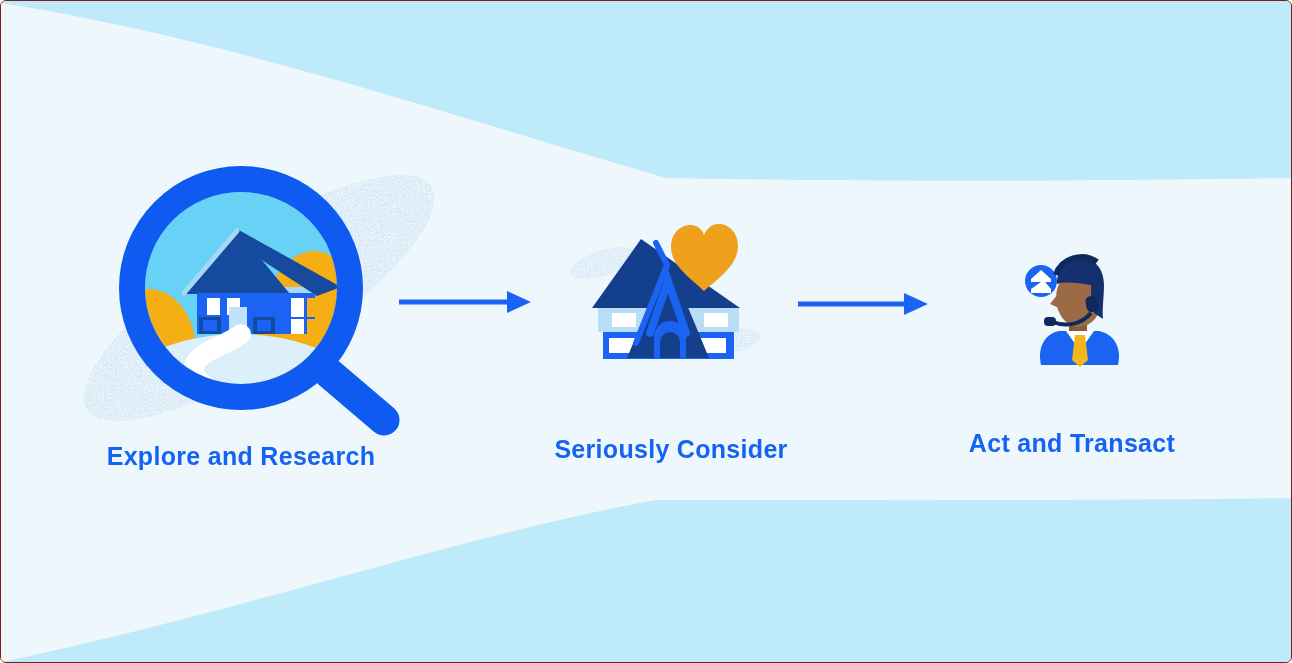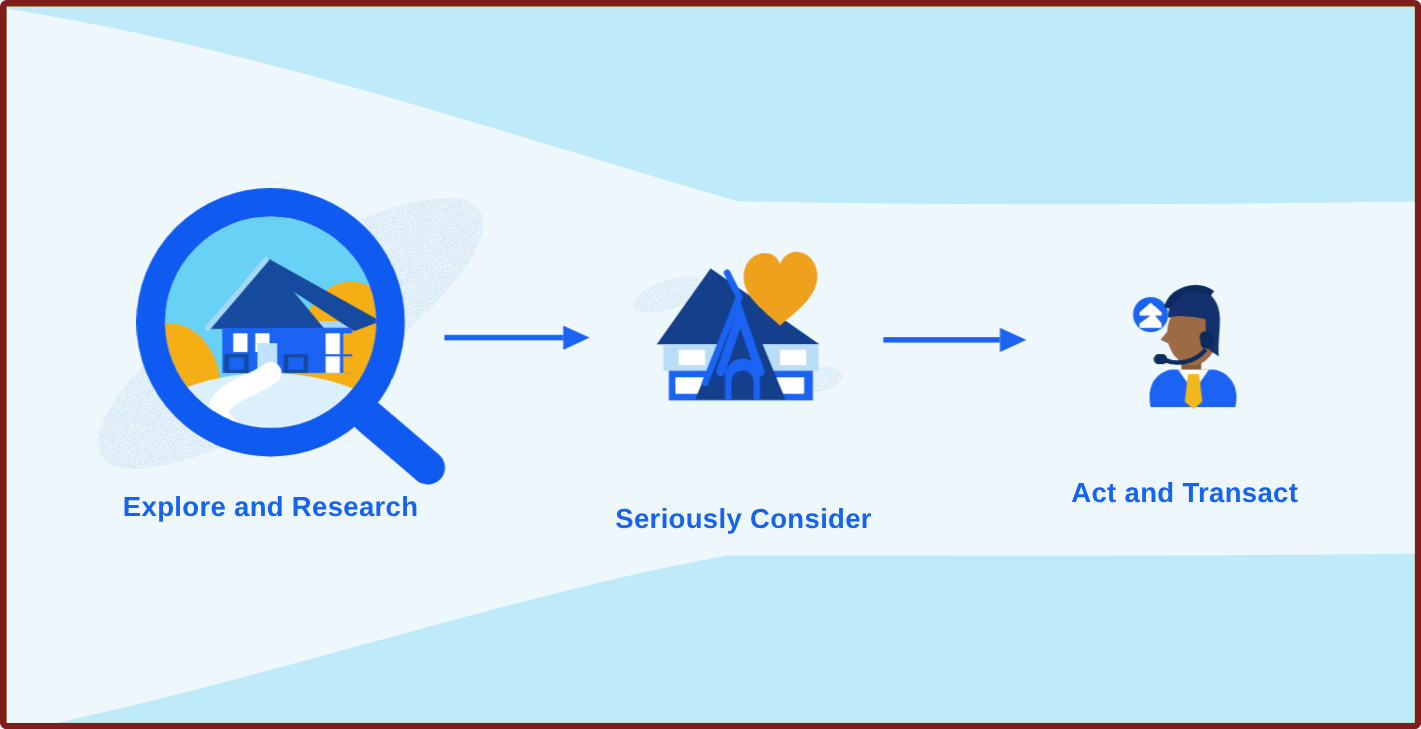--- a/index.html
+++ b/index.html
@@ -1,26 +1,26 @@
 <!DOCTYPE html>
 <html><head>
 <meta charset="utf-8">
 <style>
   html,body{margin:0;padding:0;background:#ffffff;font-family:"Liberation Sans",sans-serif;}
   .frame{
     position:relative;width:1292px;height:663px;box-sizing:border-box;
-    border:6px solid #7f1d1d;border-radius:6px;overflow:hidden;background:#bef264;
+    border:1px solid #7f1d1d;border-radius:6px;overflow:hidden;background:#bef264;
   }
   .scene-svg{position:absolute;left:0;top:0;display:block;}
   .stage-label{
     position:absolute;transform:translateX(-50%);
     font-size:25px;font-weight:700;color:#1463f2;letter-spacing:.3px;white-space:nowrap;
   }
   .label-explore{left:240px;top:441px;}
-  .label-consider{left:670px;top:452px;}
+  .label-consider{left:670px;top:434px;}
   .label-act{left:1071px;top:428px;}
 </style>
 </head>
 <body>
 
 <div class="frame">
 
   <svg class="scene-svg" width="1292" height="663" viewBox="0 0 1292 663">
     <defs>
       <clipPath id="lens">

